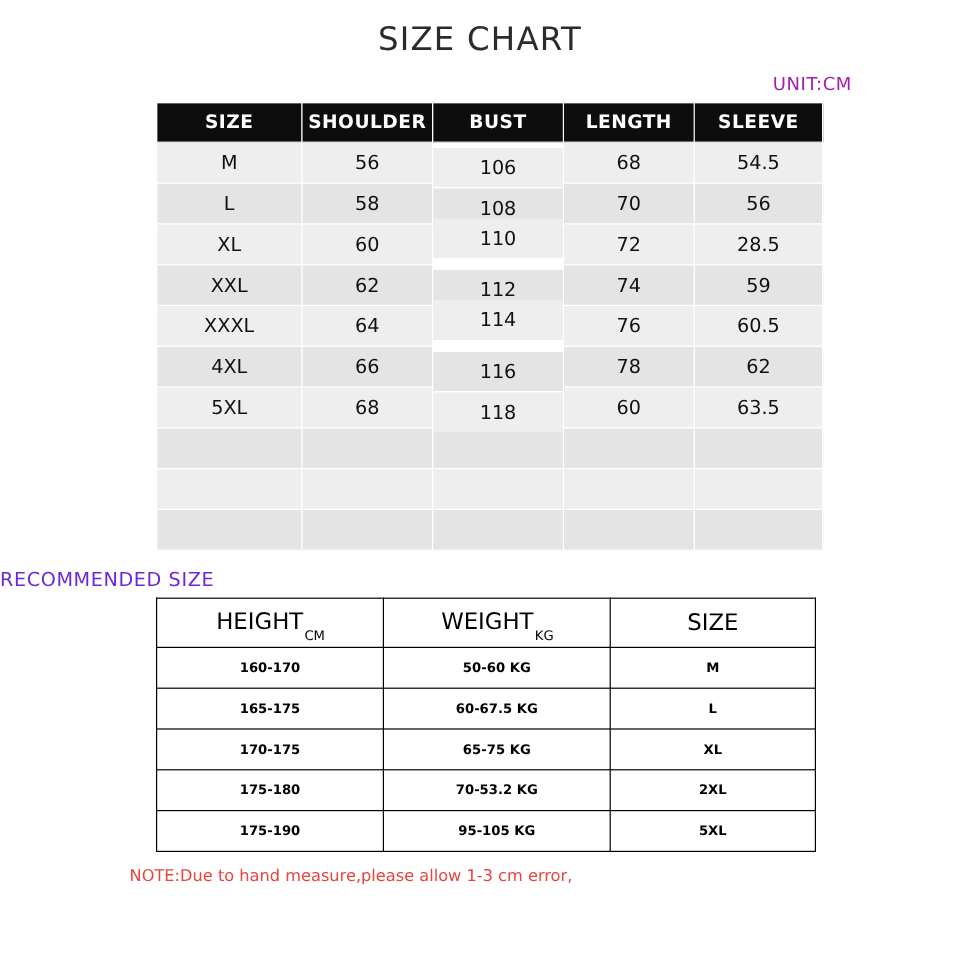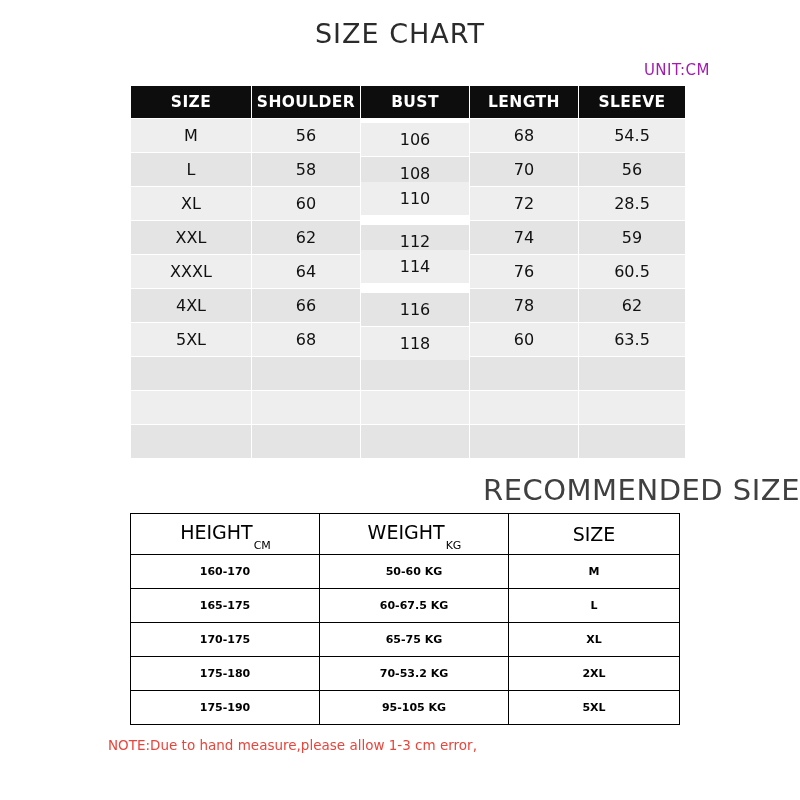--- a/index.html
+++ b/index.html
@@ -81,23 +81,23 @@
   
   td.bust-val {
     font-size: 14px;
     color: #3a3a3a;
   }
   .bust-lift { position: relative; top: -5px; }
   .bust-drop { position: relative; top: 4px; }
 
   
   .rec-title {
-    text-align: right;
-    font-size: 29px;
-    color: #404040;
+    text-align: left;
+    font-size: 16px;
+    color: #6d28d9;
     letter-spacing: 0.5px;
     margin-top: 14px;
     margin-bottom: 6px;
     font-family: "DejaVu Sans", sans-serif;
   }
 
   .rec-wrap {
     margin: 0 auto;
     width: 540px;
   }

